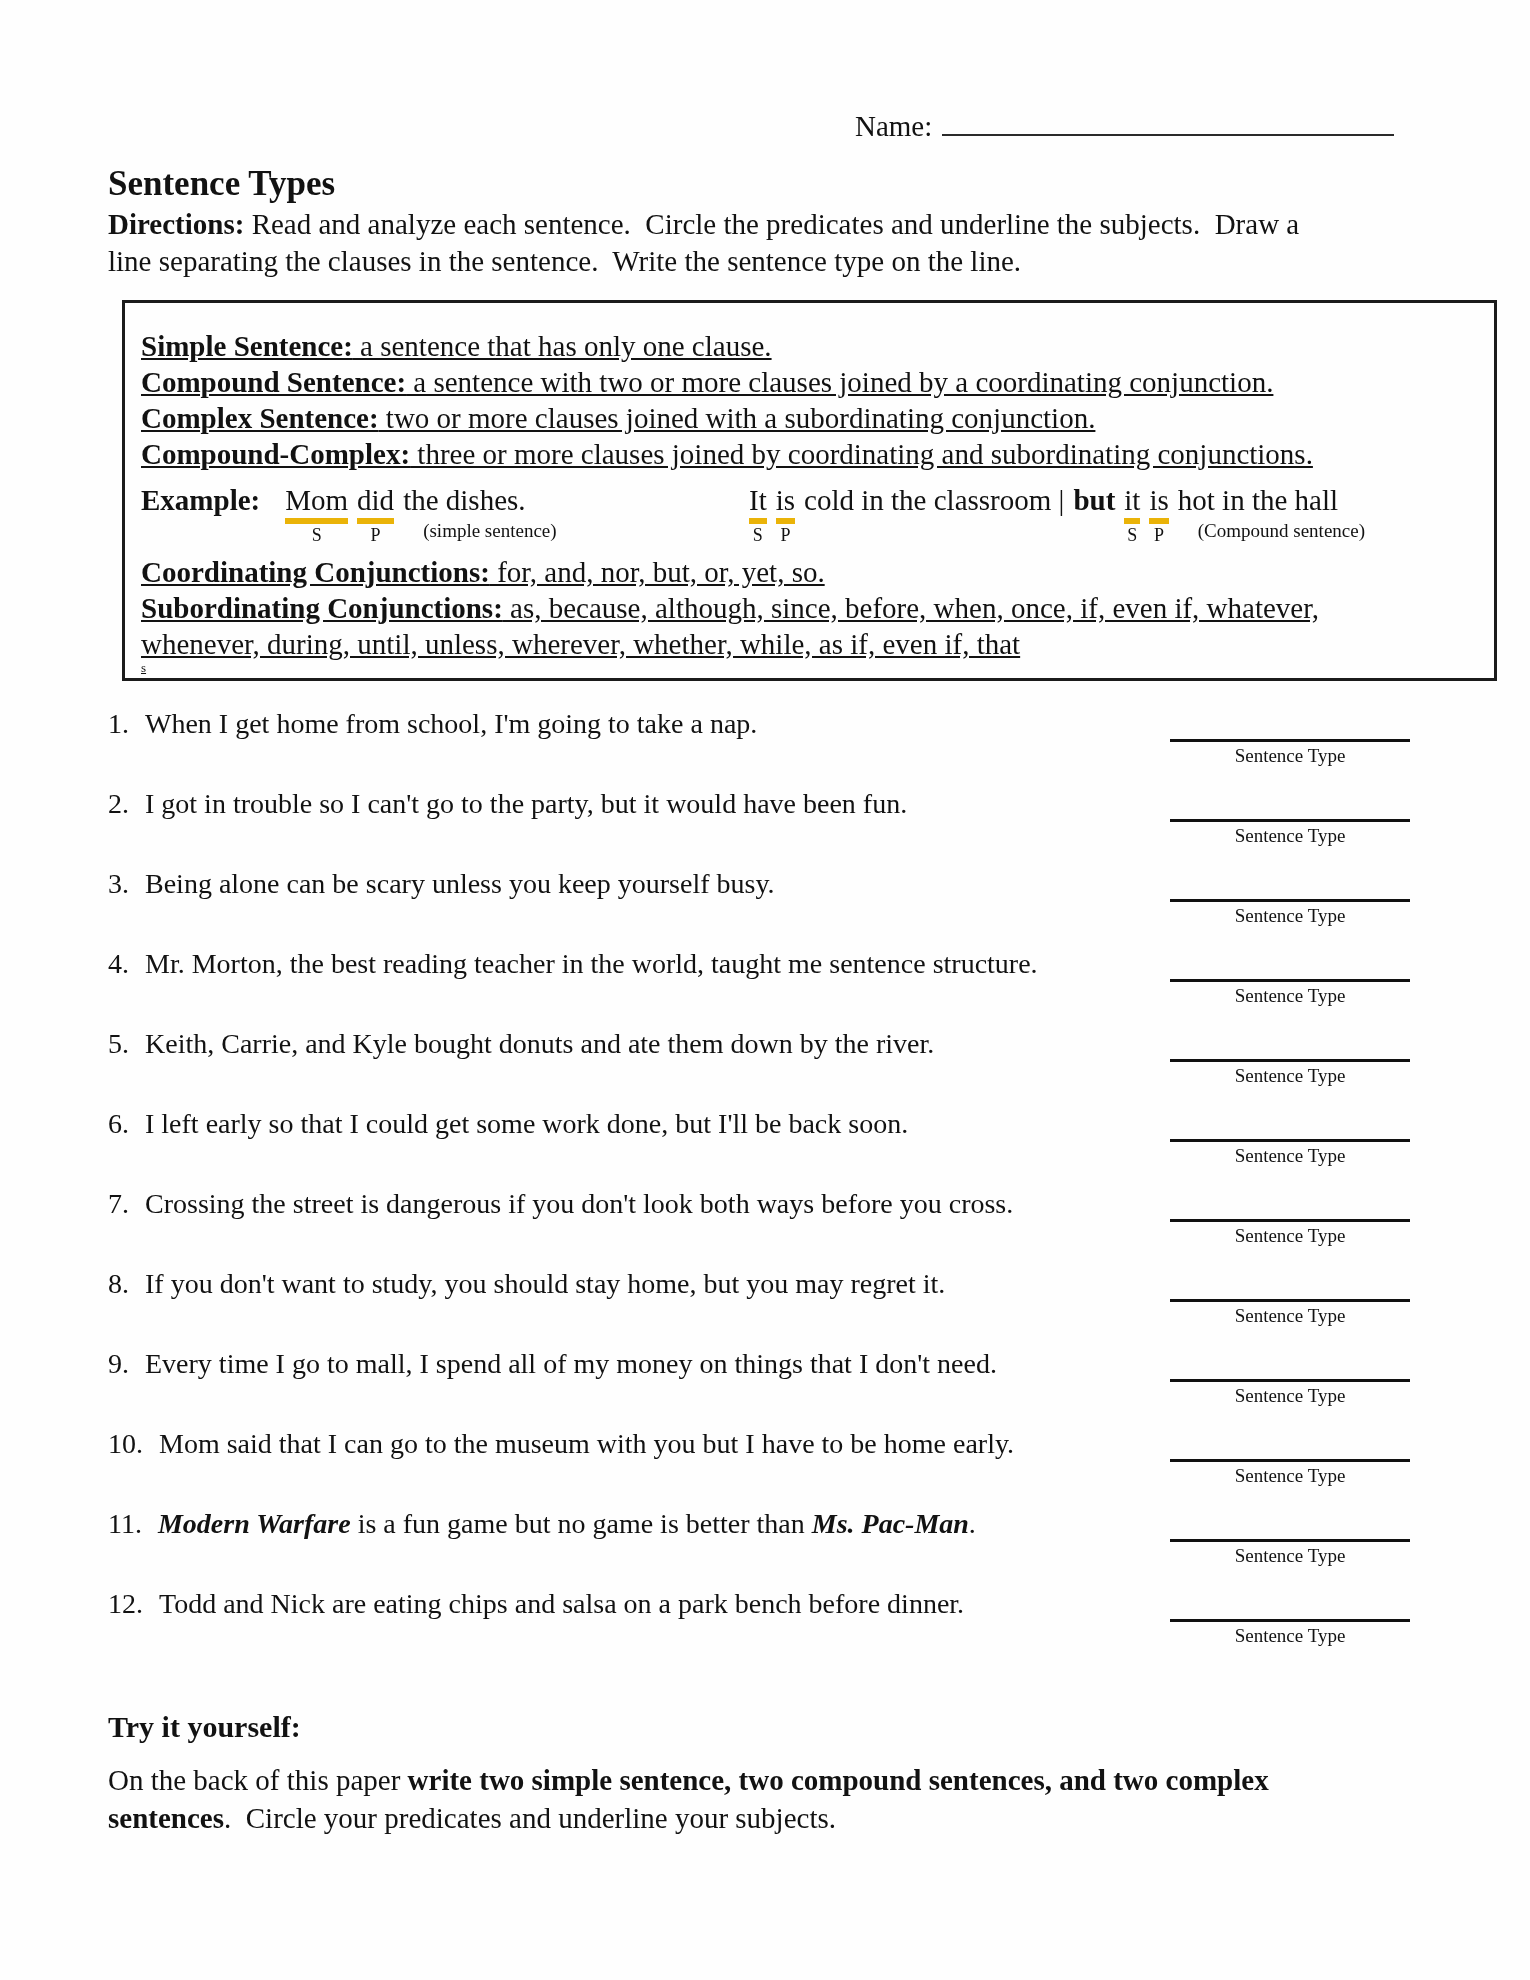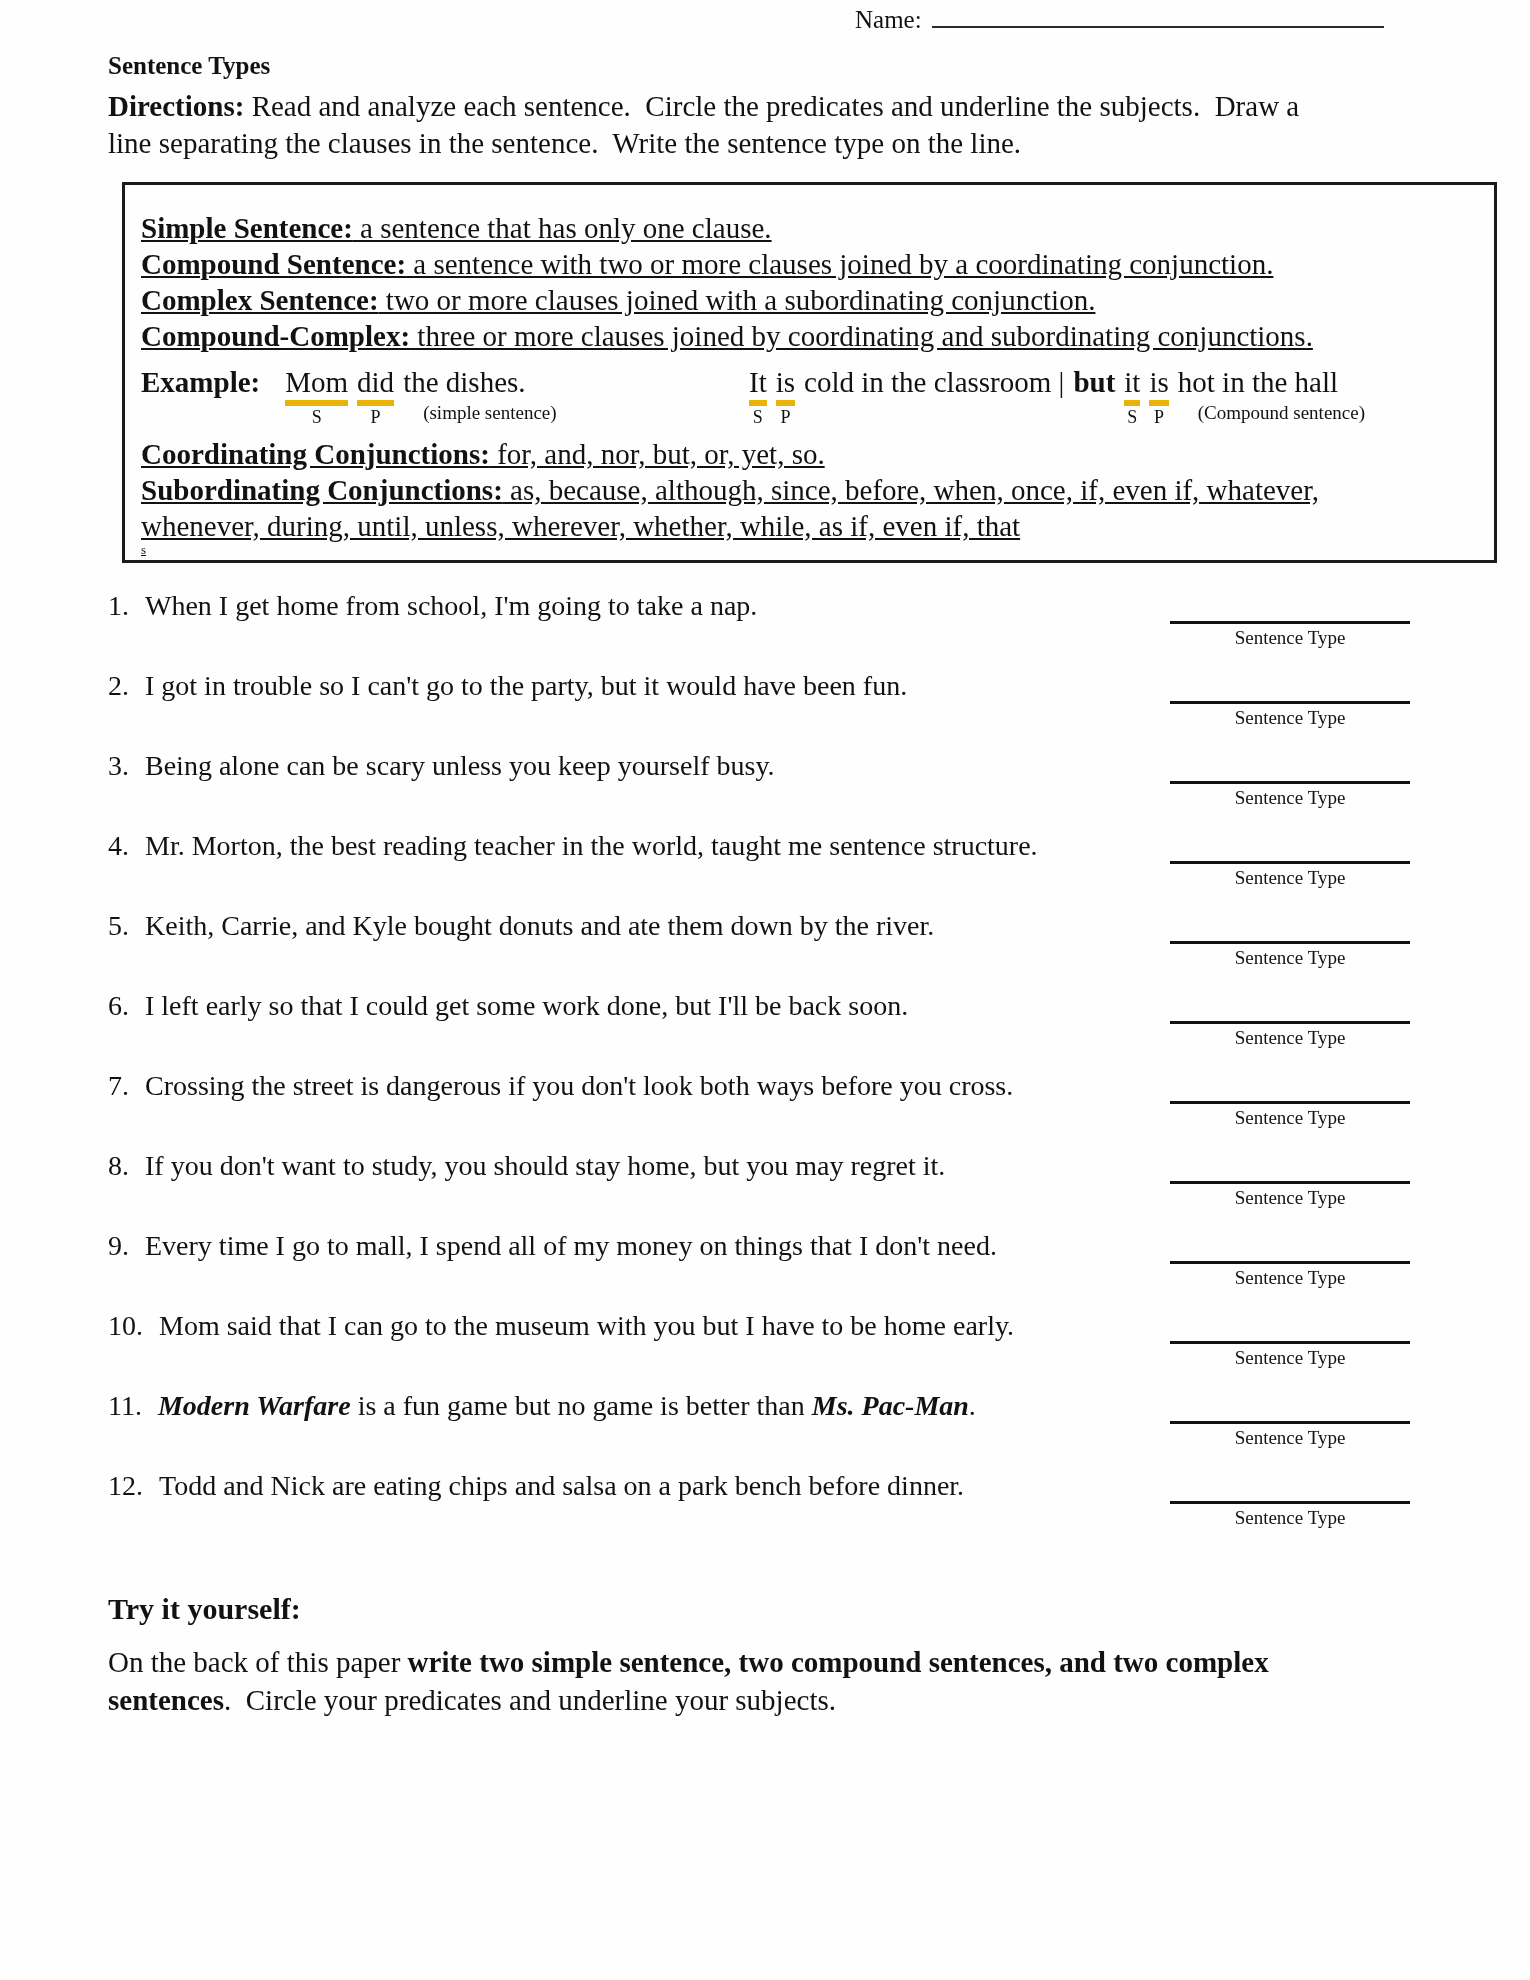--- a/index.html
+++ b/index.html
@@ -8,24 +8,24 @@
     width:1530px;height:1980px;
     background:#fefefe;
     margin:0 auto;
     font-family:"Liberation Serif","DejaVu Serif",serif;
     color:#121212;
     overflow:hidden;
     box-sizing:border-box;
     padding:0 120px 0 108px;
   }
   
-  .name-row{margin-left:747px;font-size:25px;line-height:36px;white-space:nowrap;}
+  .name-row{padding-top:108px;margin-left:747px;font-size:29px;line-height:36px;white-space:nowrap;}
   .name-line{display:inline-block;width:452px;border-bottom:2px solid #2a2a2a;height:26px;margin-left:10px;vertical-align:baseline;}
   
-  .title{font-size:25px;font-weight:bold;margin-top:6px;line-height:44px;}
+  .title{font-size:35px;font-weight:bold;margin-top:18px;line-height:44px;}
   
   .directions{font-size:29px;line-height:37px;width:1332px;}
   .directions b{font-weight:bold;}
   .prewrap{white-space:pre-wrap;}
   
   .defbox{
     margin-top:20px;margin-left:14px;
     width:1375px;box-sizing:border-box;
     border:3px solid #1b1b1b;
     padding:25px 16px 4px 16px;

